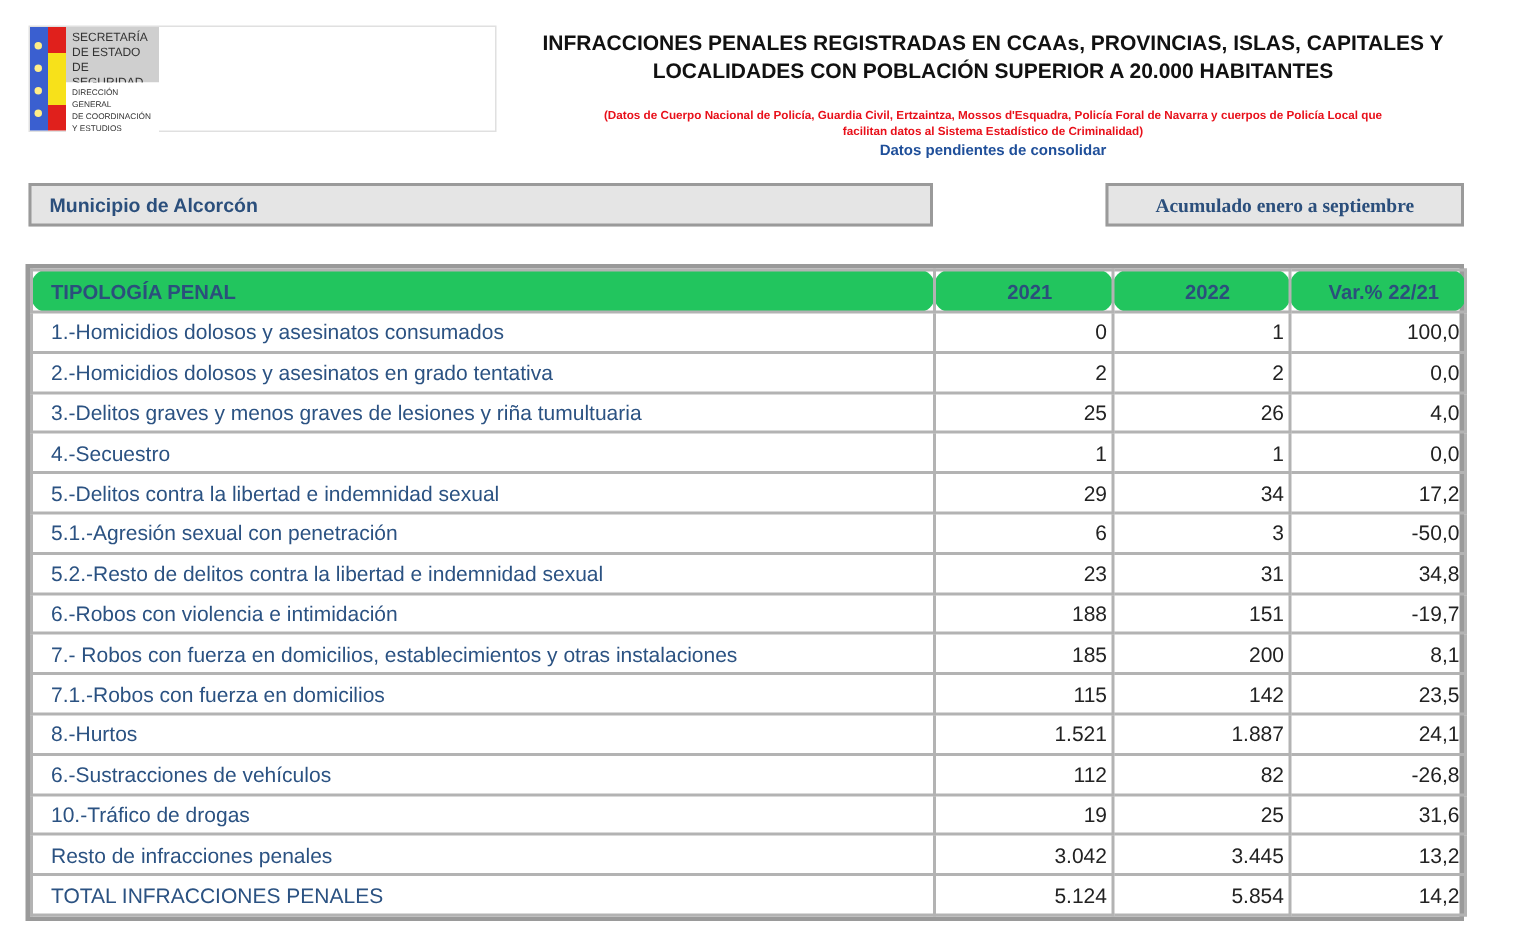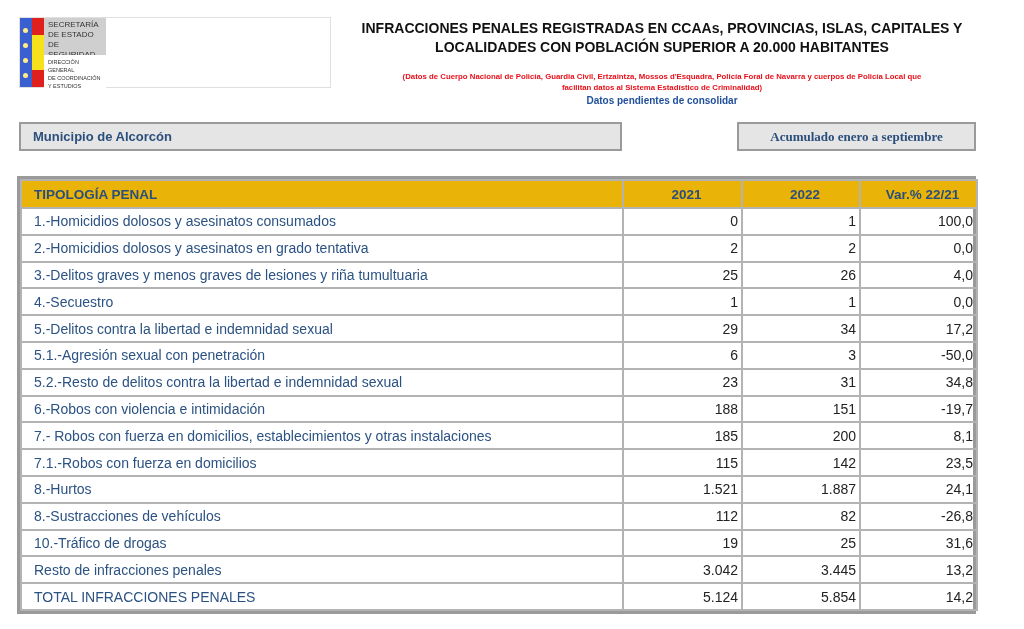--- a/index.html
+++ b/index.html
@@ -61,21 +61,21 @@
 
     
     .table-wrap {
       position: absolute; left: 17px; top: 176px; width: 959px;
       border: 3px solid #9a9a9a;
     }
     table { border-collapse: collapse; width: 100%; table-layout: fixed; }
     col.c0 { width: 602px; } col.c1 { width: 119px; } col.c2 { width: 118px; } col.c3 { width: 117px; }
     th, td { border: 2px solid #b3b3b3; height: 26.8px; font-size: 14px; color: #2b4f7c; padding: 0 4px 0 12px; }
     th {
-      background: #eab308; font-weight: bold; font-size: 13.5px; text-align: center; height: 28px;
+      background: #22c55e; font-weight: bold; font-size: 13.5px; text-align: center; height: 28px; border-radius: 10px;
     }
     th.first { text-align: left; }
     td.num { text-align: right; color: #222; padding-right: 3px; }
     tbody td:first-child { color: #2b5282; }
   </style>
 </head>
 <body>
 
 <div class="logo">
   <div class="stripe">
@@ -191,21 +191,21 @@
           <td class="num">142</td>
           <td class="num">23,5</td>
         </tr>
         <tr>
           <td>8.-Hurtos</td>
           <td class="num">1.521</td>
           <td class="num">1.887</td>
           <td class="num">24,1</td>
         </tr>
         <tr>
-          <td>8.-Sustracciones de vehículos</td>
+          <td>6.-Sustracciones de vehículos</td>
           <td class="num">112</td>
           <td class="num">82</td>
           <td class="num">-26,8</td>
         </tr>
         <tr>
           <td>10.-Tráfico de drogas</td>
           <td class="num">19</td>
           <td class="num">25</td>
           <td class="num">31,6</td>
         </tr>

